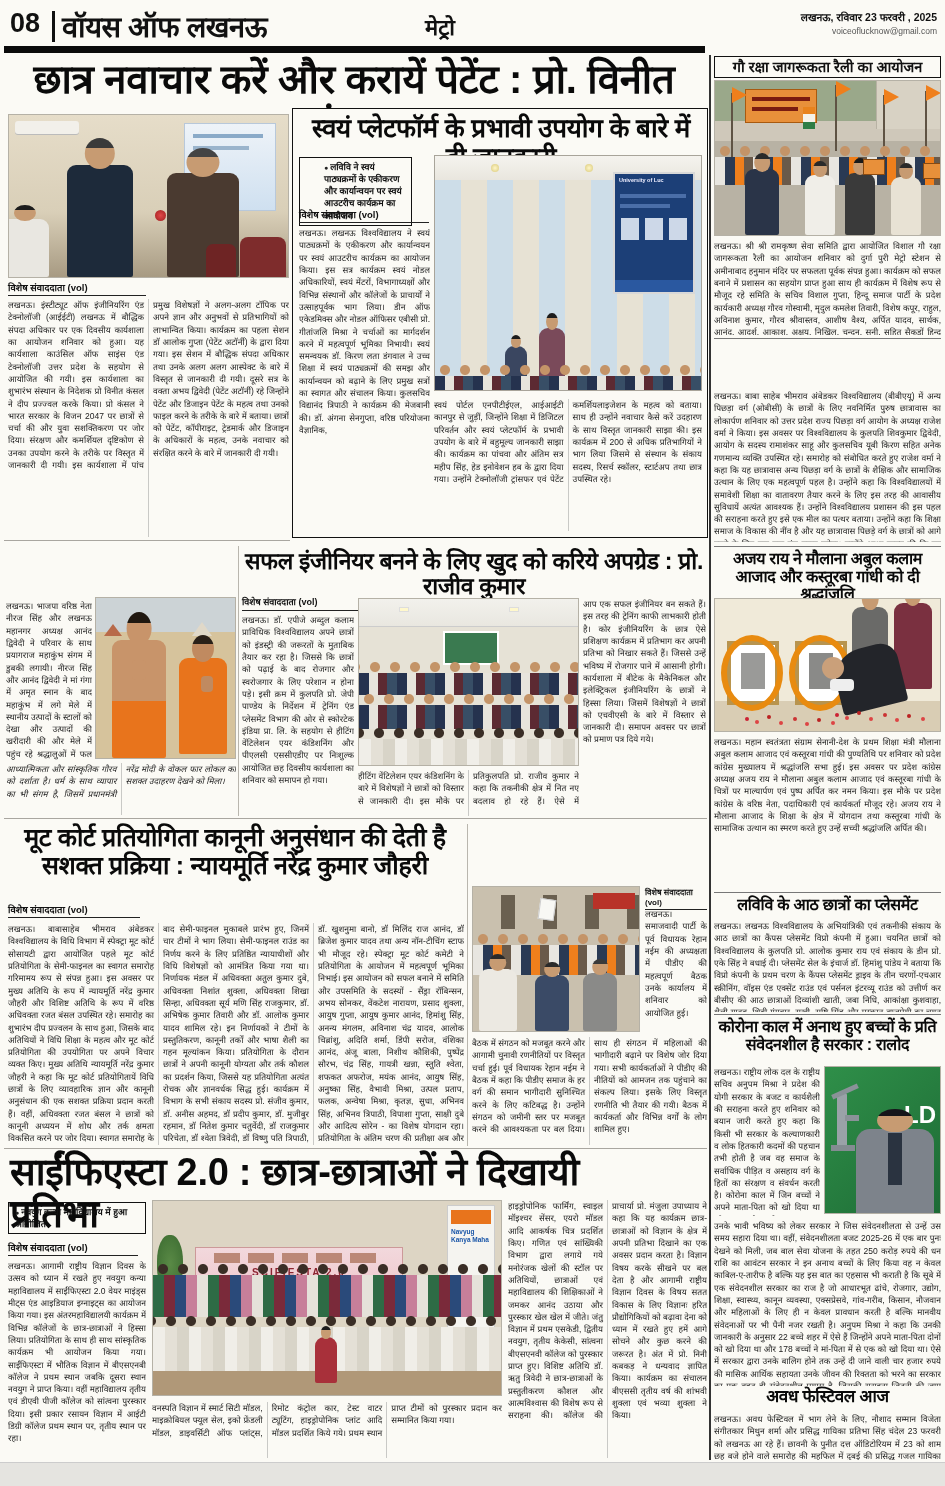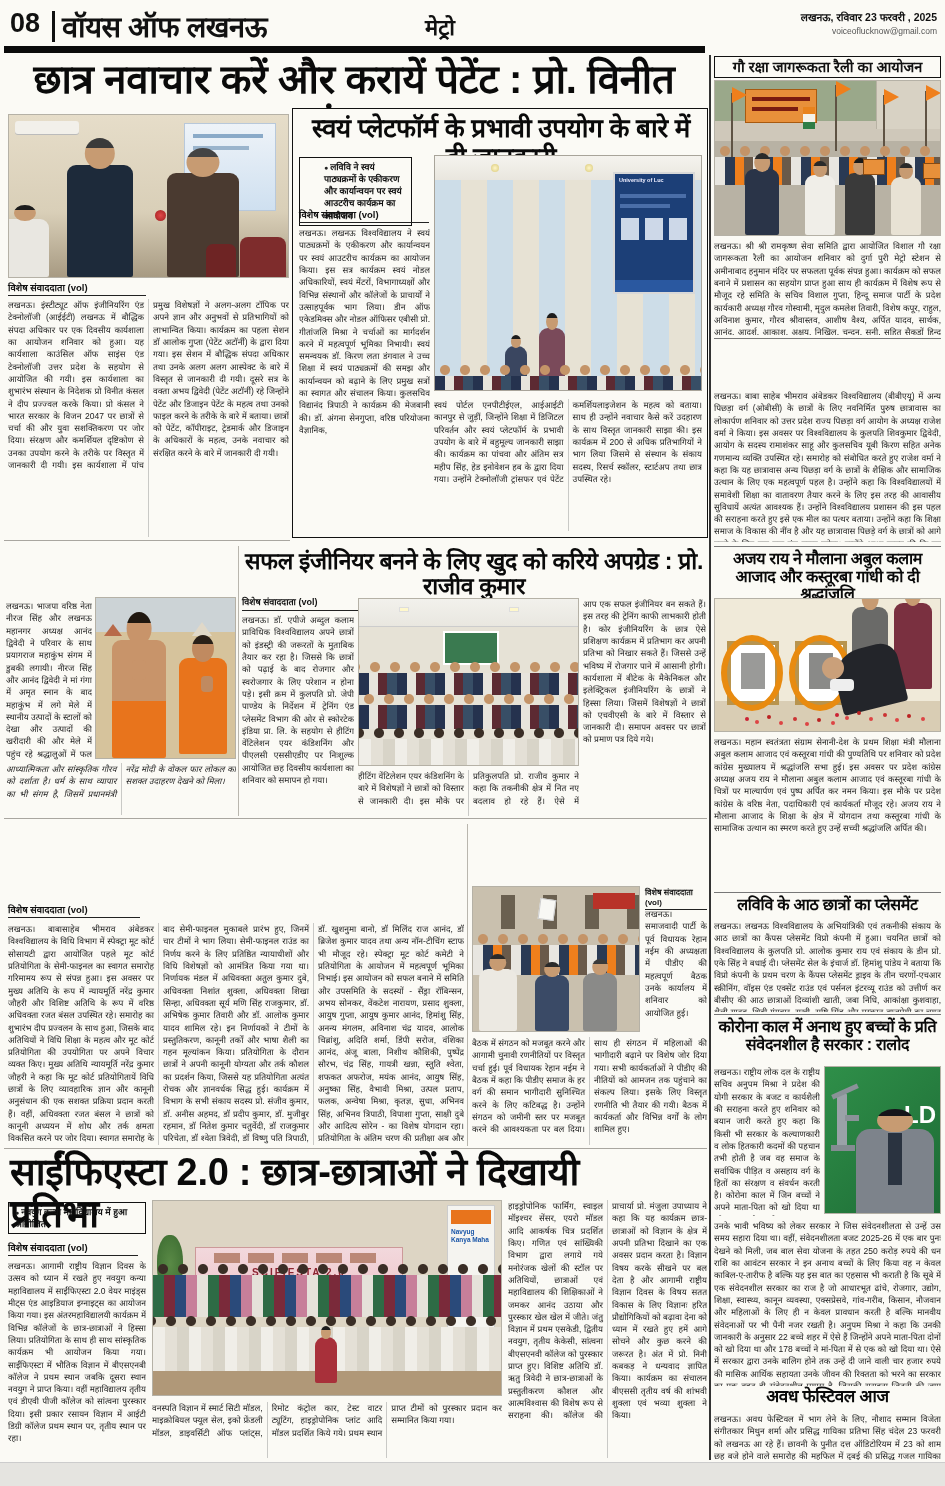--- a/index.html
+++ b/index.html
@@ -113,20 +113,21 @@
     <div class="abs" style="left:150px;top:8px;width:10px;height:5px;background:#fff8cc;border:1px solid #ddd;"></div>
     <div class="abs" style="left:84px;top:32px;width:56px;height:34px;background:#3a7a50;border:2px solid #fff;"></div>
     <div class="crowd crowdA" style="left:0;top:62px;width:100%;height:34px;background-position:6px 0,0 12px;"></div>
     <div class="crowd crowdA" style="left:0;top:94px;width:100%;height:36px;"></div>
     <div class="crowd crowdB" style="left:0;top:128px;width:100%;height:40px;background-position:10px 0,0 12px;"></div>
   </div>
   <div class="bt c2" style="left:358px;top:770px;width:221px;height:46px;">हीटिंग वेंटिलेशन एयर कंडिशनिंग के बारे में विशेषज्ञों ने छात्रों को विस्तार से जानकारी दी। इस मौके पर प्रतिकुलपति प्रो. राजीव कुमार ने कहा कि तकनीकी क्षेत्र में नित नए बदलाव हो रहे हैं। ऐसे में इंजीनियरिंग के छात्रों को अपनी स्किल लगातार अपग्रेड करते रहना चाहिए। इस क्षेत्र में रोजगार अवसर, जरूरी स्किल, डिजाईनिंग आदि के बारे में बताया गया।</div>
   <div class="bt" style="left:583px;top:598px;width:123px;height:218px;">आप एक सफल इंजीनियर बन सकते हैं। इस तरह की ट्रेनिंग काफी लाभकारी होती है। कोर इंजीनियरिंग के छात्र ऐसे प्रशिक्षण कार्यक्रम में प्रतिभाग कर अपनी प्रतिभा को निखार सकते हैं। जिससे उन्हें भविष्य में रोजगार पाने में आसानी होगी। कार्यशाला में बीटेक के मैकेनिकल और इलेक्ट्रिकल इंजीनियरिंग के छात्रों ने हिस्सा लिया। जिसमें विशेषज्ञों ने छात्रों को एचवीएसी के बारे में विस्तार से जानकारी दी। समापन अवसर पर छात्रों को प्रमाण पत्र दिये गये।</div>
 
   <div class="hr" style="left:4px;top:818px;width:703px;"></div>
+  <div class="hl" style="left:6px;top:824px;width:458px;height:74px;font-size:25px;">मूट कोर्ट प्रतियोगिता कानूनी अनुसंधान की देती है सशक्त प्रक्रिया : न्यायमूर्ति नरेंद्र कुमार जौहरी</div>
   <div class="byline" style="left:8px;top:904px;width:132px;">विशेष संवाददाता (vol)</div>
   <div class="bt c3" style="left:8px;top:923px;width:456px;height:222px;">लखनऊ। बाबासाहेब भीमराव अंबेडकर विश्वविद्यालय के विधि विभाग में स्पेक्ट्रा मूट कोर्ट सोसायटी द्वारा आयोजित पहले मूट कोर्ट प्रतियोगिता के सेमी-फाइनल का स्वागत समारोह गरिमामय रूप से संपन्न हुआ। इस अवसर पर मुख्य अतिथि के रूप में न्यायमूर्ति नरेंद्र कुमार जौहरी और विशिष्ट अतिथि के रूप में वरिष्ठ अधिवक्ता रजत बंसल उपस्थित रहे। समारोह का शुभारंभ दीप प्रज्वलन के साथ हुआ, जिसके बाद अतिथियों ने विधि शिक्षा के महत्व और मूट कोर्ट प्रतियोगिता की उपयोगिता पर अपने विचार व्यक्त किए। मुख्य अतिथि न्यायमूर्ति नरेंद्र कुमार जौहरी ने कहा कि मूट कोर्ट प्रतियोगितायें विधि छात्रों के लिए व्यावहारिक ज्ञान और कानूनी अनुसंधान की एक सशक्त प्रक्रिया प्रदान करती हैं। वहीं, अधिवक्ता रजत बंसल ने छात्रों को कानूनी अध्ययन में शोध और तर्क क्षमता विकसित करने पर जोर दिया। स्वागत समारोह के बाद सेमी-फाइनल मुकाबले प्रारंभ हुए, जिनमें चार टीमों ने भाग लिया। सेमी-फाइनल राउंड का निर्णय करने के लिए प्रतिष्ठित न्यायाधीशों और विधि विशेषज्ञों को आमंत्रित किया गया था। निर्णायक मंडल में अधिवक्ता अतुल कुमार दुबे, अधिवक्ता निशांत शुक्ला, अधिवक्ता शिखा सिन्हा, अधिवक्ता सूर्य मणि सिंह राजकुमार, डॉ. अभिषेक कुमार तिवारी और डॉ. आलोक कुमार यादव शामिल रहे। इन निर्णायकों ने टीमों के प्रस्तुतिकरण, कानूनी तर्कों और भाषा शैली का गहन मूल्यांकन किया। प्रतियोगिता के दौरान छात्रों ने अपनी कानूनी योग्यता और तर्क कौशल का प्रदर्शन किया, जिससे यह प्रतियोगिता अत्यंत रोचक और ज्ञानवर्धक सिद्ध हुई। कार्यक्रम में विभाग के सभी संकाय सदस्य प्रो. संजीव कुमार, डॉ. अनीस अहमद, डॉ प्रदीप कुमार, डॉ. मुजीबुर रहमान, डॉ नितेश कुमार चतुर्वेदी, डॉ राजकुमार परिचेता, डॉ श्वेता त्रिवेदी, डॉ विष्णु पति त्रिपाठी, डॉ. खुशनुमा बानो, डॉ मिलिंद राज आनंद, डॉ ब्रिजेश कुमार यादव तथा अन्य नॉन-टीचिंग स्टाफ भी मौजूद रहे। स्पेक्ट्रा मूट कोर्ट कमेटी ने प्रतियोगिता के आयोजन में महत्वपूर्ण भूमिका निभाई। इस आयोजन को सफल बनाने में समिति और उपसमिति के सदस्यों - सैंड्रा रॉबिन्सन, अभय सोनकर, वेंकटेश नारायण, प्रसाद शुक्ला, आयुष गुप्ता, आयुष कुमार आनंद, हिमांशु सिंह, अनन्य मंगलम, अविनाश चंद्र यादव, आलोक चिब्रांशु, अदिति शर्मा, डिंपी सरोज, वंशिका आनंद, अंजू बाला, निशीथ कौशिकी, पुष्पेंद्र सौरभ, चंद्र सिंह, गायत्री खन्ना, स्तुति श्वेता, शफकत अफरोज, मयंक आनंद, आयुष सिंह, अनुष्का सिंह, वैभावी मिश्रा, उत्पल प्रताप, फलक, अन्वेषा मिश्रा, कृतज्ञ, सुधा, अभिनव सिंह, अभिनव त्रिपाठी, विपाशा गुप्ता, साक्षी दुबे और आदित्य सोरेन - का विशेष योगदान रहा। प्रतियोगिता के अंतिम चरण की प्रतीक्षा अब और भी रोमांचक हो गई है। इस आयोजन ने न केवल प्रतिभागियों को मूल्यवान अनुभव प्रदान किया, बल्कि उन्हें भविष्य में उत्कृष्ट विधि विशेषज्ञ बनने की प्रेरणा भी दी।</div>
 
   <div class="vr" style="left:467px;top:824px;height:322px;"></div>
   <div class="photo" style="left:472px;top:886px;width:168px;height:146px;background:#c9c0ae;">
     <div class="abs" style="left:0;top:8px;width:100%;height:34px;background:repeating-linear-gradient(90deg,transparent 0 28px,#6a6050 28px 42px);"></div>
     <div class="abs" style="right:4px;top:6px;width:42px;height:16px;background:#b83228;"></div>
     <div class="abs" style="left:66px;top:12px;width:16px;height:21px;background:#f8f8f4;border:1px solid #ccc;transform:rotate(8deg);"></div>
     <div class="crowd crowdD" style="left:0;top:46px;width:100%;height:42px;"></div>
     <div class="person" style="left:6px;bottom:0;width:38px;height:62px;background:#ece9e2;--hair:#2a2a2a;"></div>

